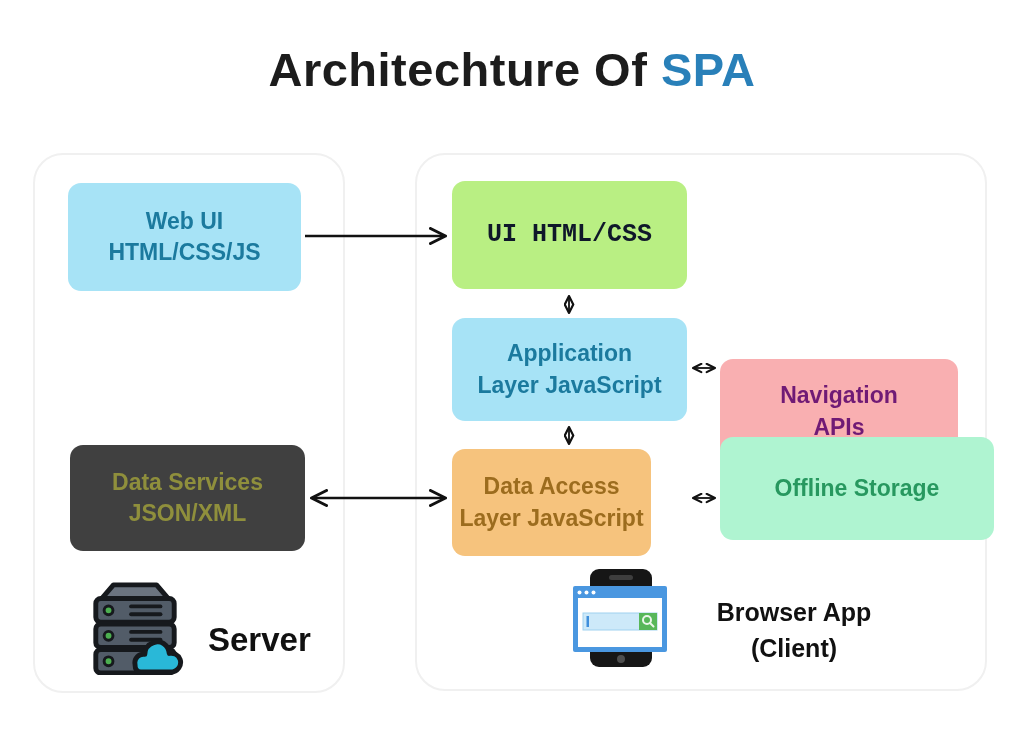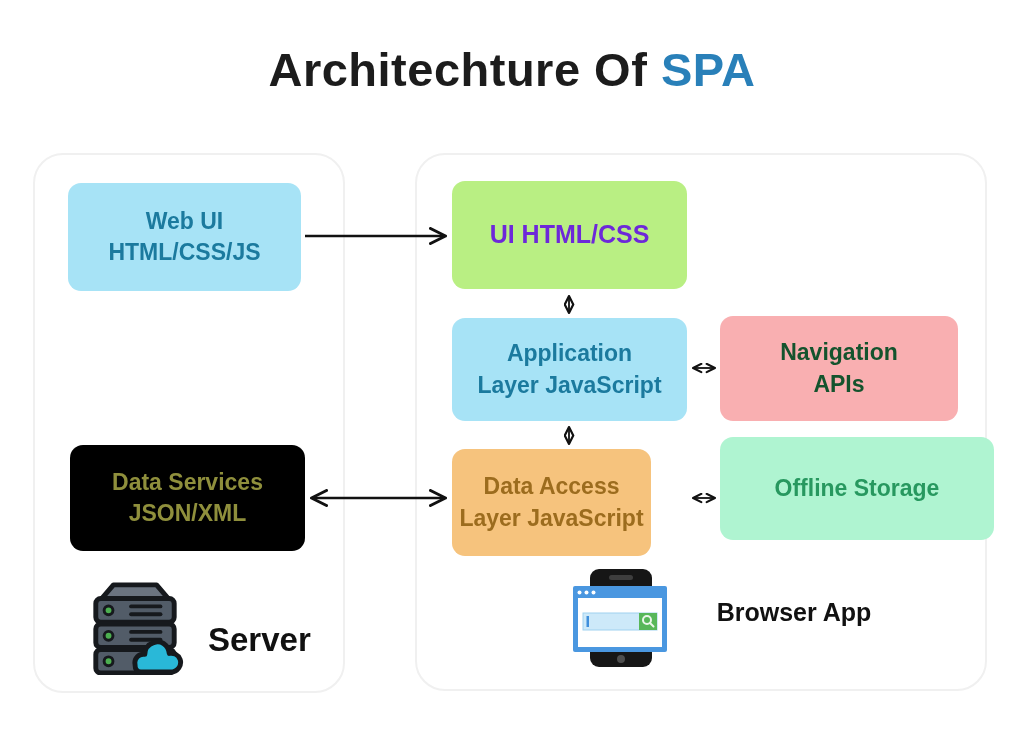--- a/index.html
+++ b/index.html
@@ -36,23 +36,23 @@
     flex-direction: column;
     align-items: center;
     justify-content: center;
     text-align: center;
     font-weight: 700;
     font-size: 23px;
     line-height: 1.35;
     border-radius: 13px;
   }
   .c-blue   { background: #A7E3F6; color: #1B7A9E; }
-  .c-green  { background: #B9EF83; color: #6d28d9; }
-  .c-pink   { background: #F9AFB1; color: #14532d; }
-  .c-yellow { background: #000000; color: #8F8F3C; }
+  .c-green  { background: #B9EF83; color: #0f172a; font-family: Liberation Mono, monospace; }
+  .c-pink   { background: #F9AFB1; color: #701a75; margin-top: 43px; }
+  .c-yellow { background: #404040; color: #8F8F3C; }
   .c-orange { background: #F6C37D; color: #9C6C1E; }
   .c-mint   { background: #AFF4D1; color: #27985F; }
   #n-web-ui        { left: 68px;  top: 183px; width: 233px; height: 108px; }
   #n-ui-html       { left: 452px; top: 181px; width: 235px; height: 108px; font-size: 25px; }
   #n-app-layer     { left: 452px; top: 318px; width: 235px; height: 103px; }
   #n-nav-apis      { left: 720px; top: 316px; width: 238px; height: 105px; }
   #n-data-services { left: 70px;  top: 445px; width: 235px; height: 106px; }
   #n-data-access   { left: 452px; top: 449px; width: 199px; height: 107px; }
   #n-offline       { left: 720px; top: 437px; width: 274px; height: 103px; }
   .connectors { position: absolute; left: 0; top: 0; width: 1024px; height: 732px; }
@@ -164,15 +164,16 @@
     <rect x="18" y="50" width="74" height="17" fill="#cde9f9" stroke="#9fd1ef" stroke-width="1"></rect>
     <rect x="21.5" y="53" width="2.5" height="11" fill="#3f8fdc"></rect>
     <rect x="74" y="50" width="18" height="17" fill="#58b75a"></rect>
     <g stroke="#eaf6ea" stroke-width="2" fill="none" stroke-linecap="round">
       <circle cx="82" cy="57" r="4"></circle>
       <line x1="85" y1="60" x2="88.5" y2="63.5"></line>
     </g>
   </svg>
   <div class="caption" id="browser-caption">
     <div>Browser App</div>
+    <div>(Client)</div>
   </div>
 
 </div>
 
 </body></html>

